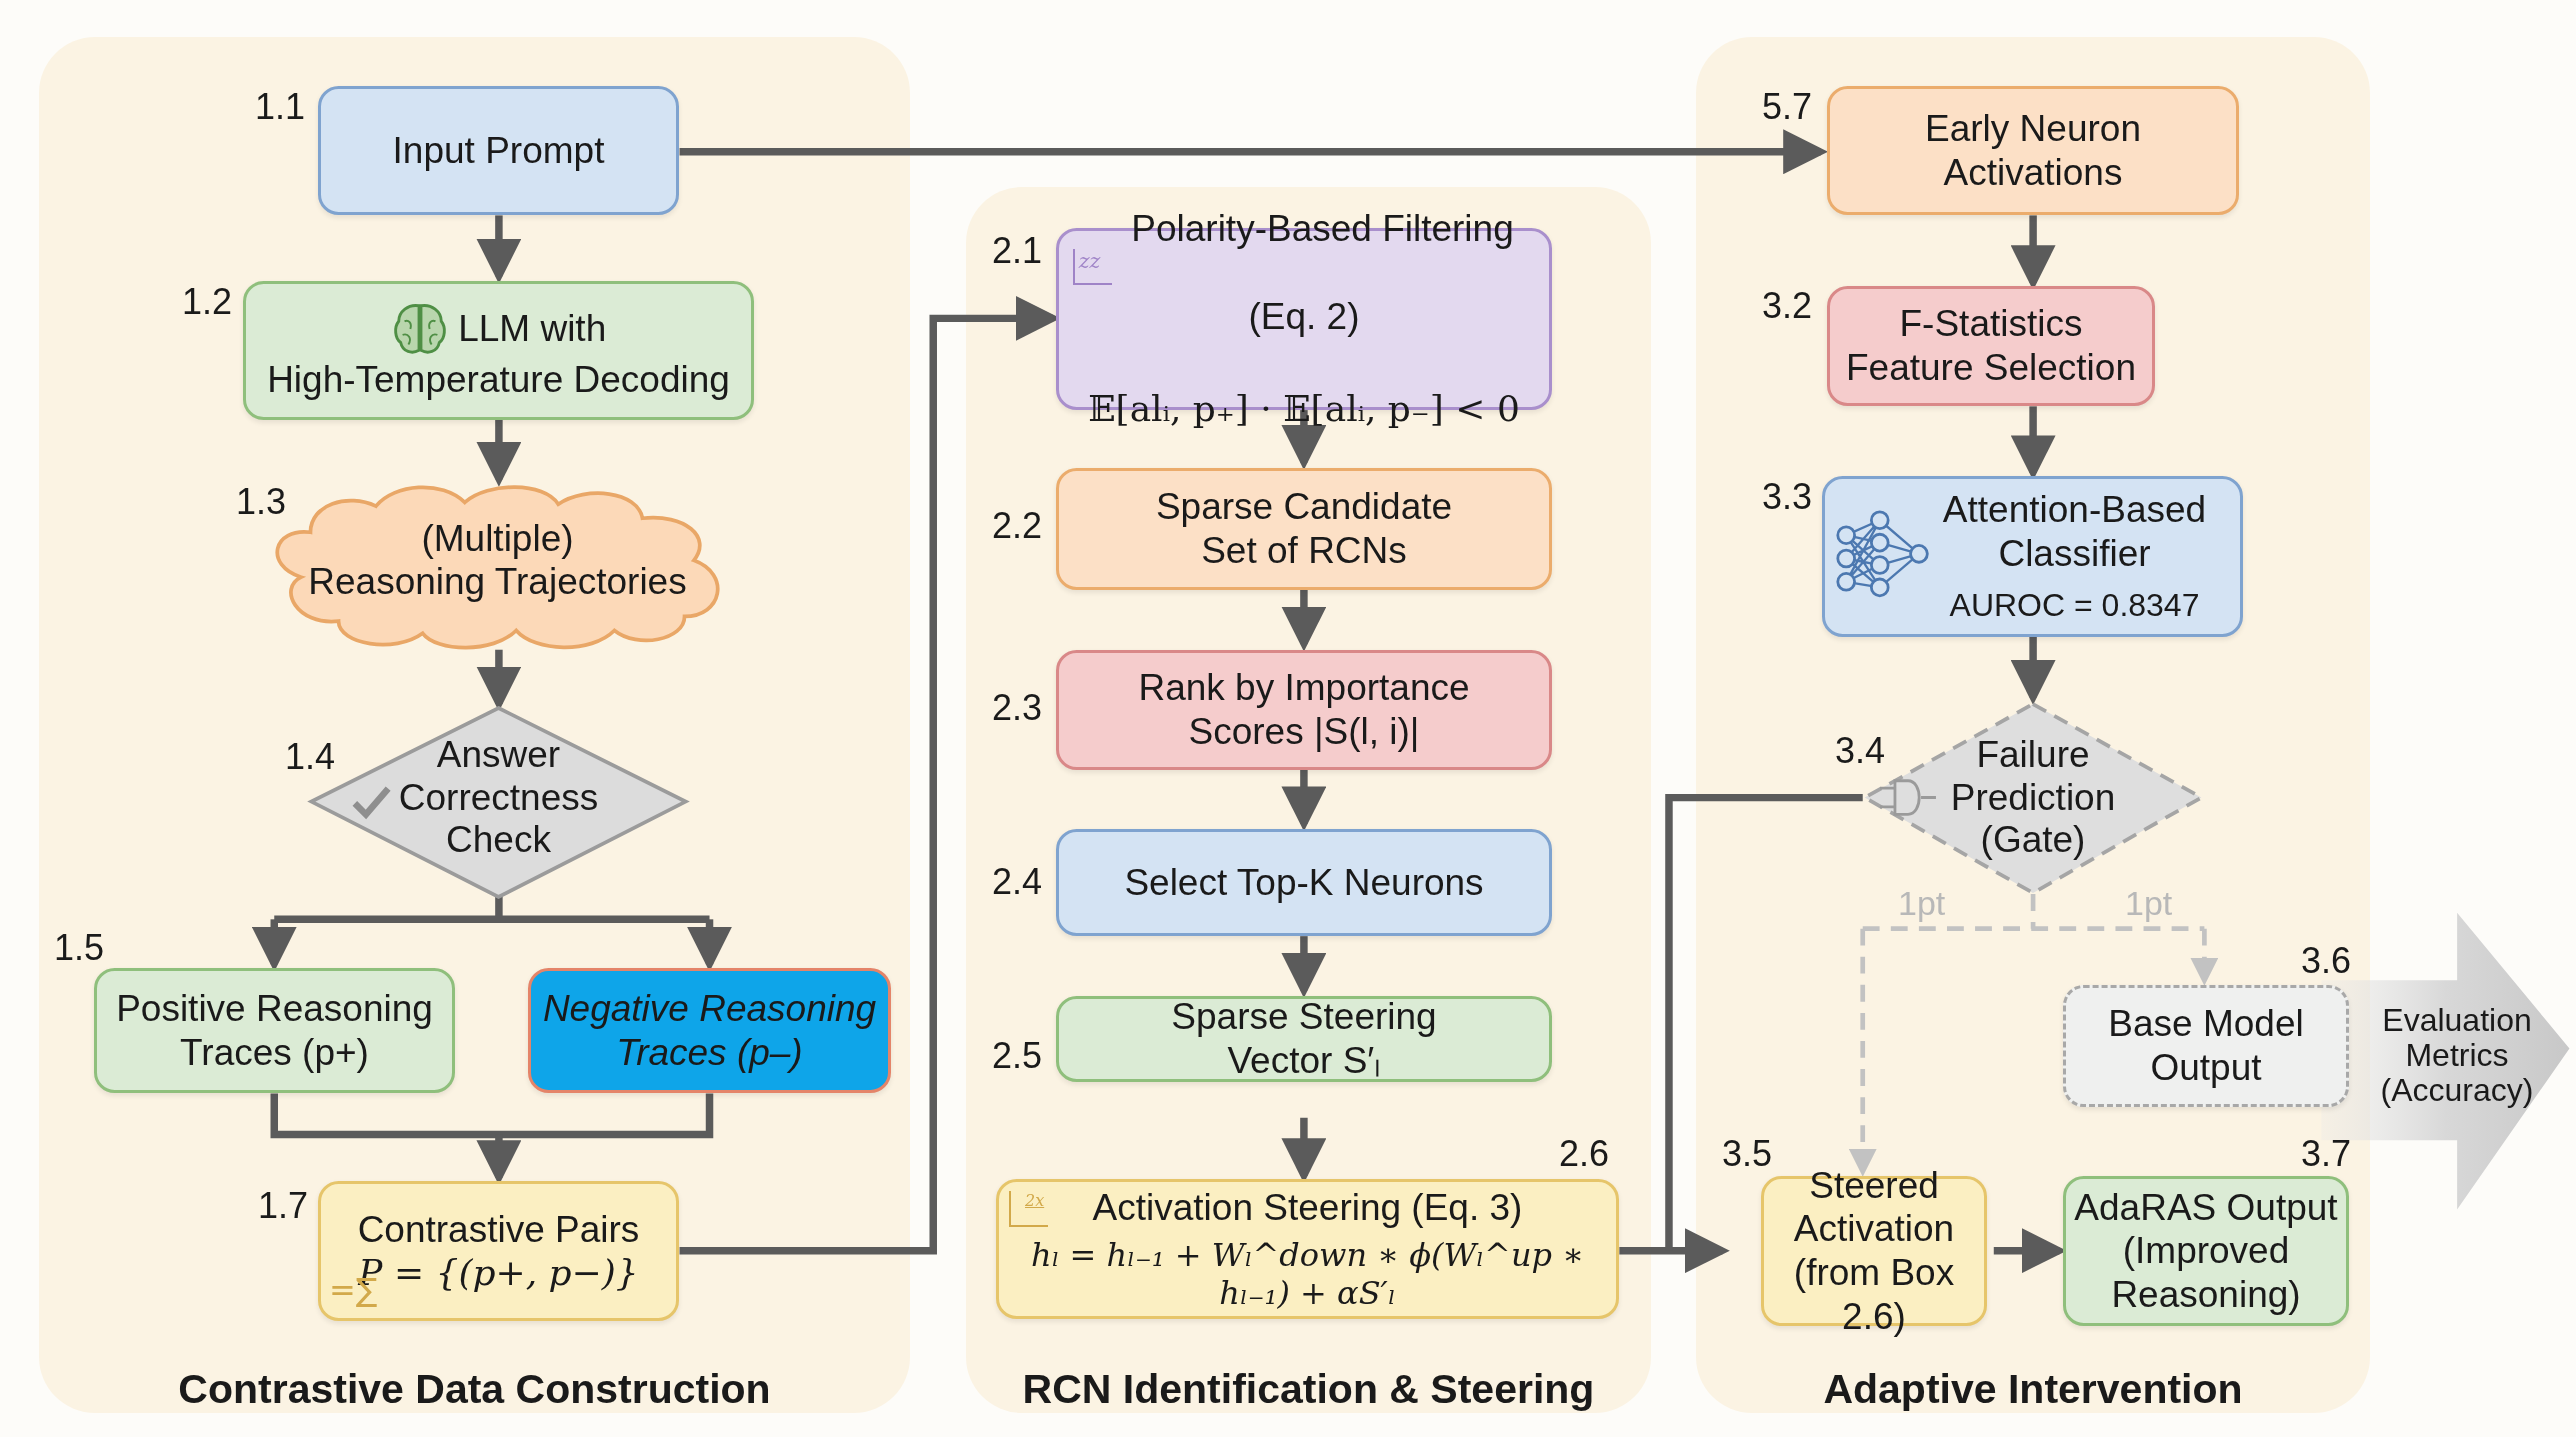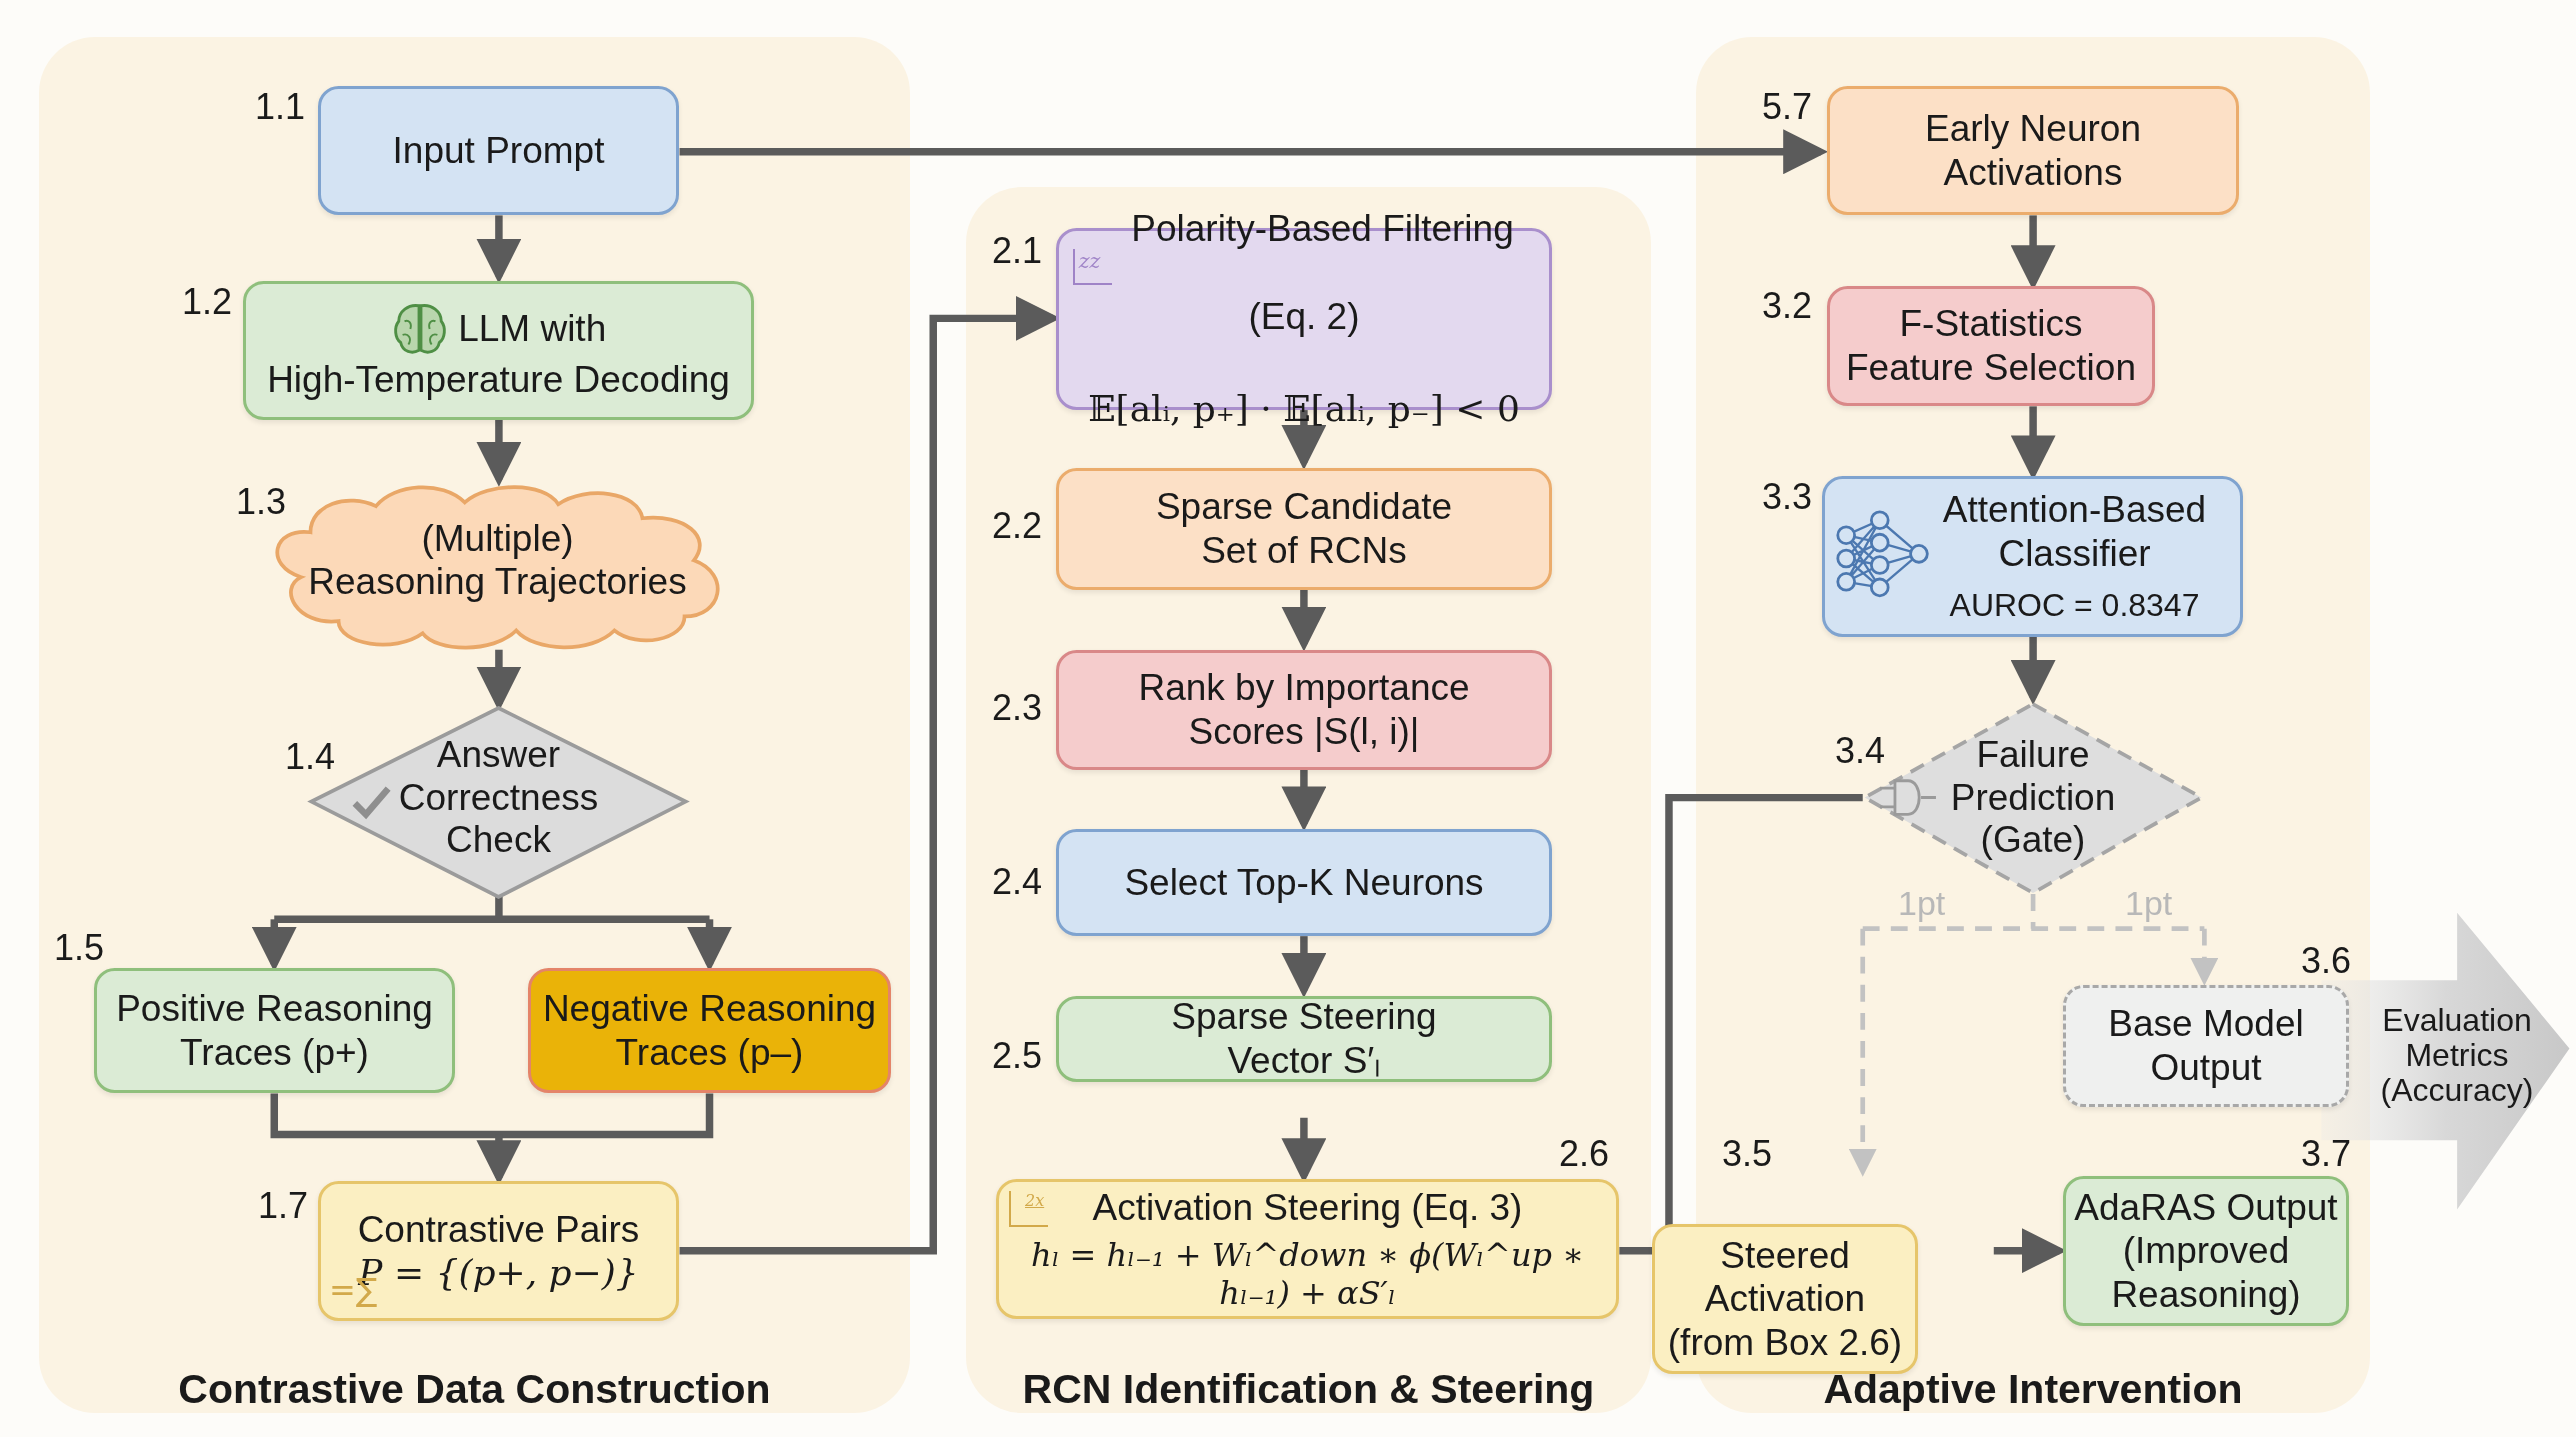--- a/index.html
+++ b/index.html
@@ -4,21 +4,21 @@
 <style>
   html,body{margin:0;padding:0;background:#fdfcf9;}
   body{width:2576px;height:1438px;position:relative;overflow:hidden;font-family:"Liberation Sans",sans-serif;color:#1a1a1a;}
   .panel{position:absolute;background:#fbf3e3;border-radius:56px;}
   .panel-title{position:absolute;left:0;right:0;text-align:center;font-weight:bold;font-size:41px;}
   .box{position:absolute;border:3.7px solid;border-radius:20.6px;display:flex;flex-direction:column;align-items:center;justify-content:center;text-align:center;font-size:37px;line-height:1.18;box-sizing:border-box;box-shadow:0 2.8px 5.6px rgba(0,0,0,0.08);}
   .blue{background:#d4e3f3;border-color:#7fa3cf;}
   .green{background:#dbebd5;border-color:#8fbf7c;}
   .orange{background:#fce0c6;border-color:#ebac6c;}
   .red{background:#f5cccc;border-color:#d98888;}
-  .salmon{background:#eab308;border-color:#e48469;}
+  .salmon{background:#0ea5e9;border-color:#e48469;font-style:italic;}
   .purple{background:#e3d9ef;border-color:#a98fcc;}
   .yellow{background:#fbefc2;border-color:#e6c56a;}
   .gray-dash{background:#eff0ef;border:3.7px dashed #a8a8a8;}
   .num{position:absolute;font-size:36px;}
   .math{font-family:"DejaVu Serif","Liberation Serif",serif;font-style:italic;font-size:36px;}
   svg.wires{position:absolute;left:0;top:0;}
   .diamond-text{position:absolute;text-align:center;font-size:37px;line-height:1.15;}
   .icon{position:absolute;}
   .eval-text{position:absolute;text-align:center;font-size:32px;line-height:1.1;}
   .small-label{position:absolute;font-size:34px;color:#b8b8b8;}
@@ -253,21 +253,21 @@
 <div class="small-label" style="left:1898px;top:884px;">1pt</div>
 <div class="small-label" style="left:2125px;top:884px;">1pt</div>
 
 <div class="num" style="left:2301px;top:940px;">3.6</div>
 <div class="box gray-dash" style="left:2063px;top:985px;width:286px;height:122px;">
   <span>Base Model</span>
   <span>Output</span>
 </div>
 
 <div class="num" style="left:1722px;top:1133px;">3.5</div>
-<div class="box yellow" style="left:1652px;top:1176px;width:266px;height:150px;margin-top:48px;">
+<div class="box yellow" style="left:1761px;top:1176px;width:226px;height:150px;">
   <span>Steered</span>
   <span>Activation</span>
   <span>(from Box 2.6)</span>
 </div>
 
 <div class="num" style="left:2301px;top:1133px;">3.7</div>
 <div class="box green" style="left:2063px;top:1176px;width:286px;height:150px;">
   <span>AdaRAS Output</span>
   <span>(Improved</span>
   <span>Reasoning)</span>

